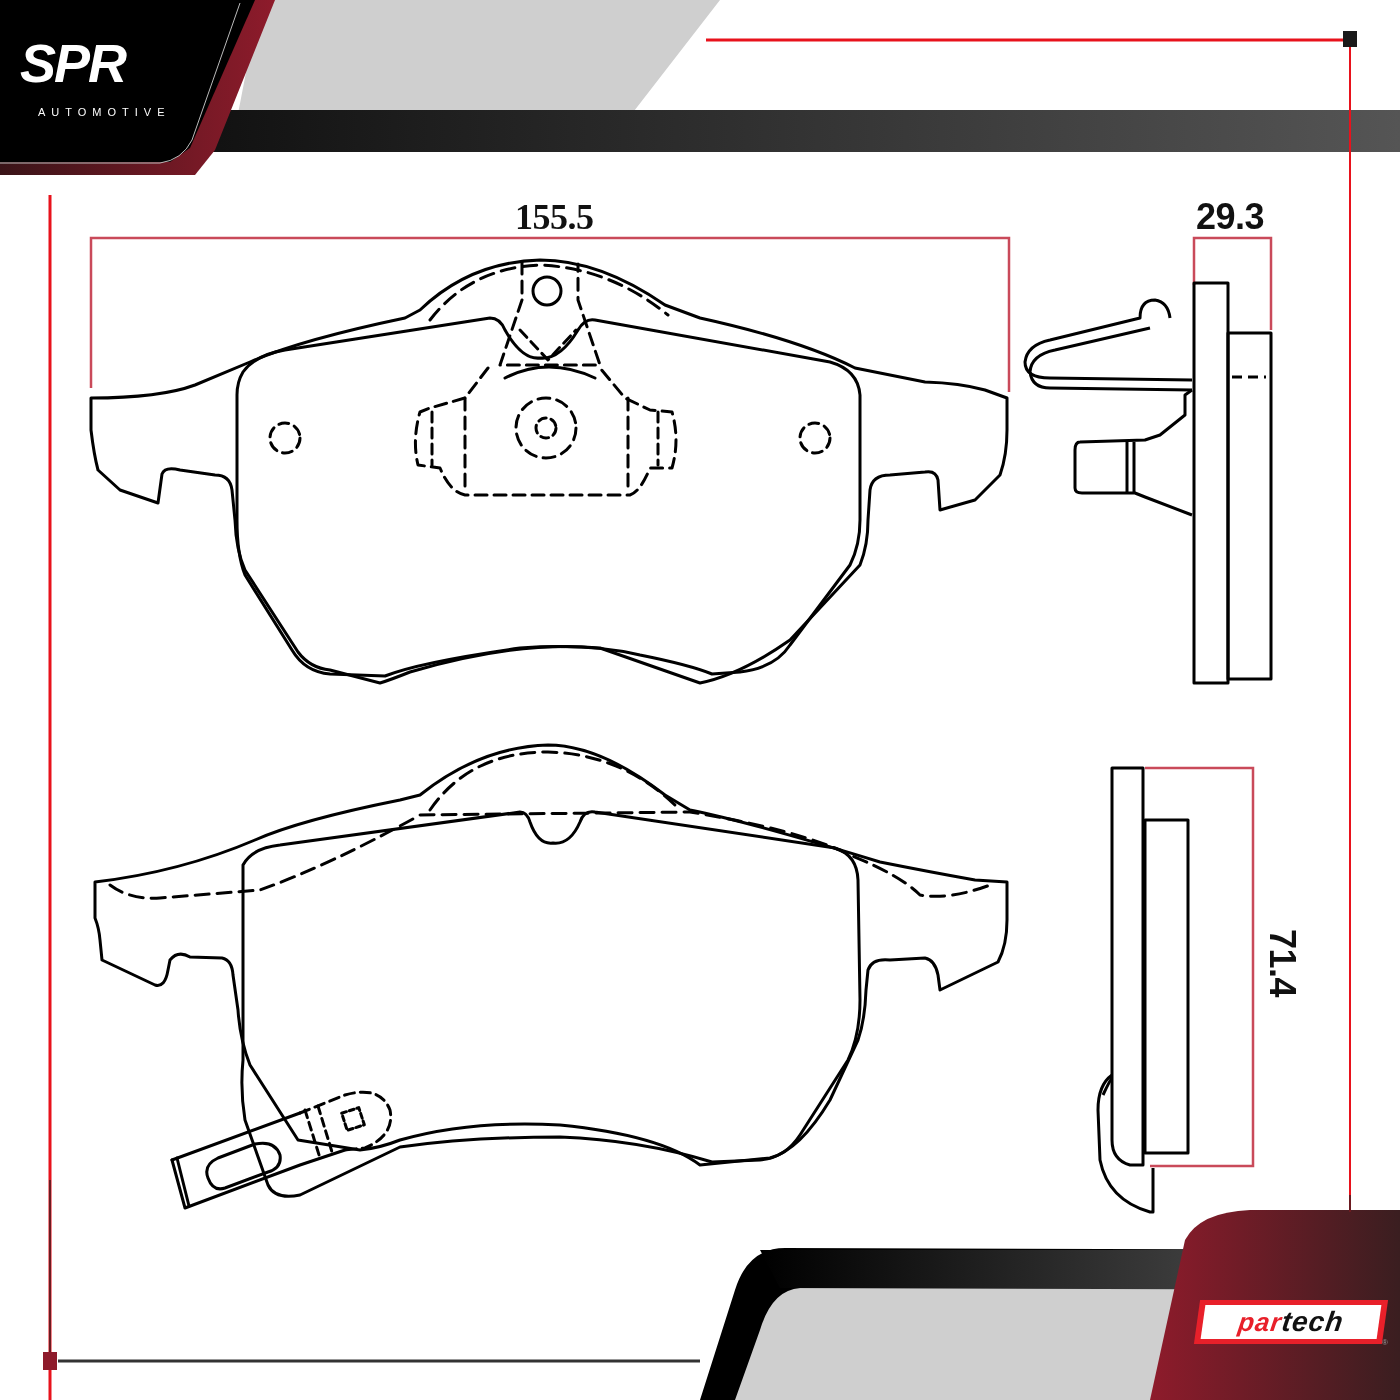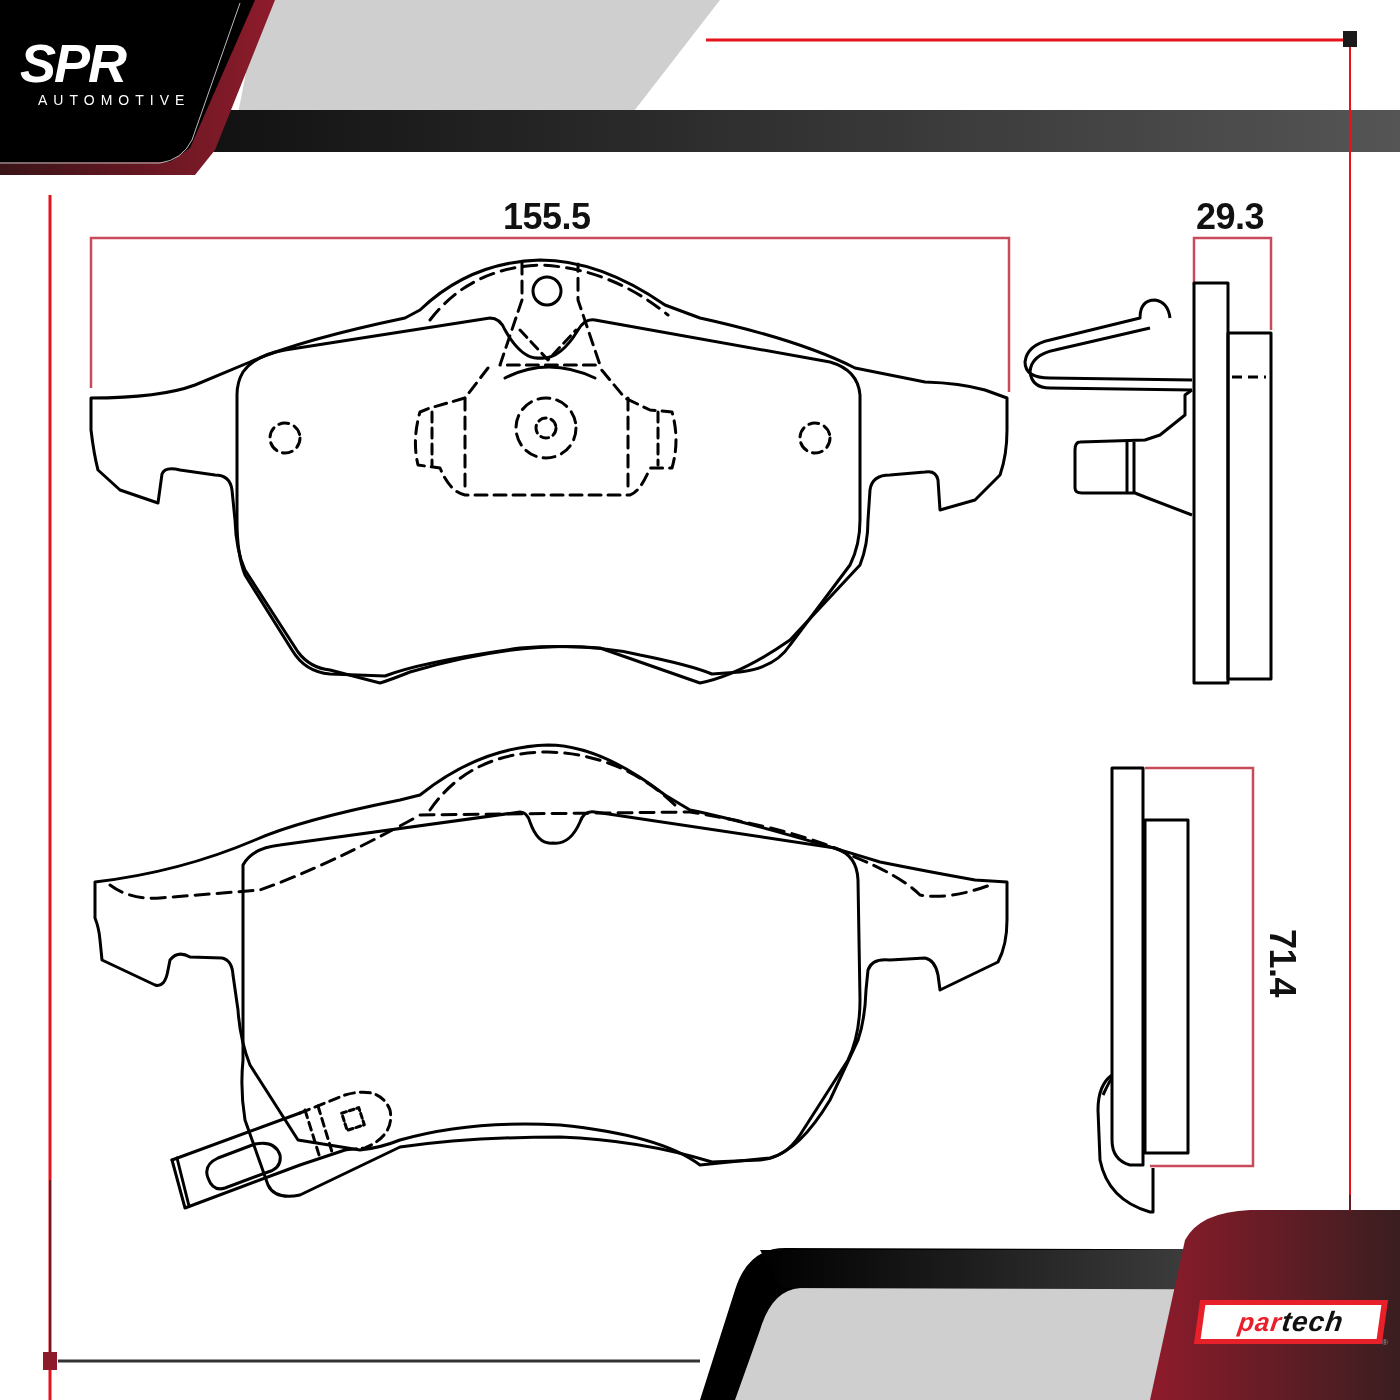--- a/index.html
+++ b/index.html
@@ -2,21 +2,21 @@
 <html><head>
 <meta charset="utf-8">
 <style>
   html, body { margin: 0; padding: 0; background: #ffffff; }
   #stage { position: relative; width: 1400px; height: 1400px; overflow: hidden; background: #ffffff; font-family: "Liberation Sans", sans-serif; }
   svg.full { position: absolute; left: 0; top: 0; }
   .dim-label { position: absolute; font-family: "Liberation Sans", sans-serif; font-weight: bold; font-size: 36px; color: #111111; letter-spacing: -0.5px; }
   .dim-label.vertical { transform: rotate(90deg); transform-origin: center center; }
   .brand-spr { position: absolute; left: 20px; top: 36px; width: 160px; }
   .spr-word { font-family: "Liberation Sans", sans-serif; font-weight: bold; font-style: italic; font-size: 54px; color: #ffffff; letter-spacing: -2px; line-height: 54px; }
-  .spr-sub { font-family: "Liberation Sans", sans-serif; font-size: 14px; color: #ffffff; letter-spacing: 6px; margin-top: 2px; padding-left: 18px; }
+  .spr-sub { font-family: "Liberation Sans", sans-serif; font-size: 11px; color: #ffffff; letter-spacing: 6px; margin-top: 16px; padding-left: 18px; }
   .partech { position: absolute; left: 1197px; top: 1300px; width: 188px; height: 44px; background: #e8202a; transform: skewX(-8deg); display: flex; align-items: center; justify-content: center; }
   .partech-inner { background: #ffffff; width: 176px; height: 34px; display: flex; align-items: center; justify-content: center; transform: skewX(0deg); }
   .pt-par { font-family: "Liberation Sans", sans-serif; font-style: italic; font-weight: bold; font-size: 26px; color: #e8202a; letter-spacing: 1px; }
   .pt-tech { font-family: "Liberation Sans", sans-serif; font-style: italic; font-weight: bold; font-size: 28px; color: #111111; letter-spacing: 1px; }
   .pt-reg { position: absolute; left: 1382px; top: 1338px; font-size: 8px; color: #999999; font-family: "Liberation Sans", sans-serif; }
 </style>
 </head>
 <body>
 
 <div id="stage">
@@ -134,21 +134,21 @@
       <path d="M1112,1075 Q1098,1085 1098,1110 L1100,1160 Q1108,1200 1150,1212 L1153,1212 L1153,1168"></path>
       <path d="M1103,1095 Q1110,1080 1112,1078"></path>
     </g>
   </svg>
 
   <div class="brand-spr">
     <div class="spr-word">SPR</div>
     <div class="spr-sub">AUTOMOTIVE</div>
   </div>
 
-  <div class="dim-label" style="left:503px; top:196px;">155.5</div>
+  <div class="dim-label" style="left:515px; top:196px;font-family:Liberation Serif, serif;">155.5</div>
   <div class="dim-label" style="left:1196px; top:196px;">29.3</div>
   <div class="dim-label vertical" style="left:1248px; top:942px;">71.4</div>
 
   <div class="partech">
     <div class="partech-inner">
       <span class="pt-par">par</span>
         <span class="pt-tech">tech</span>
     </div>
   </div>
   <div class="pt-reg">®</div>

